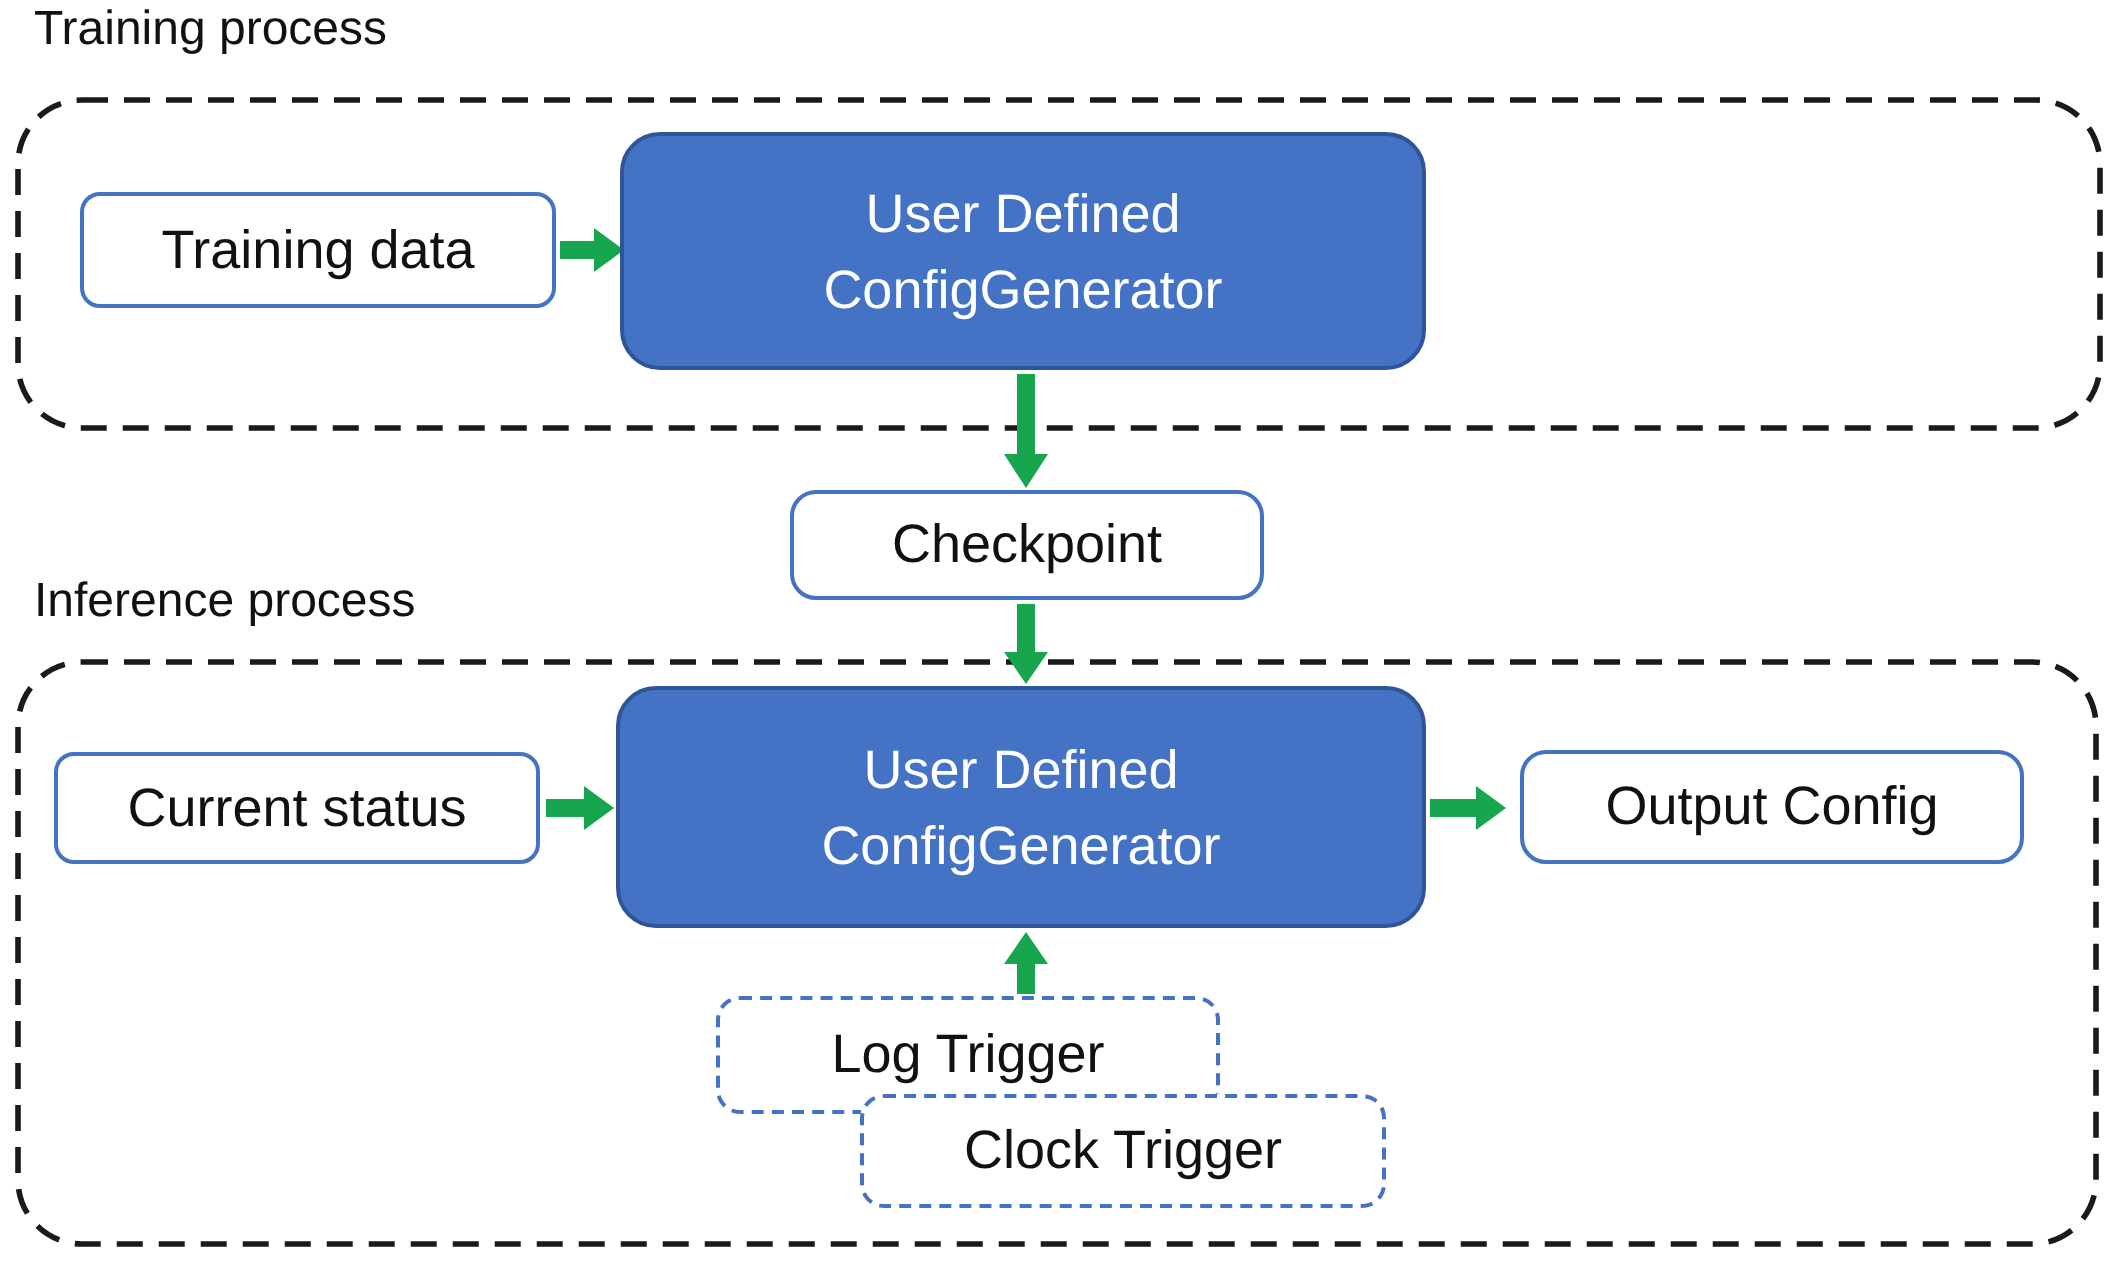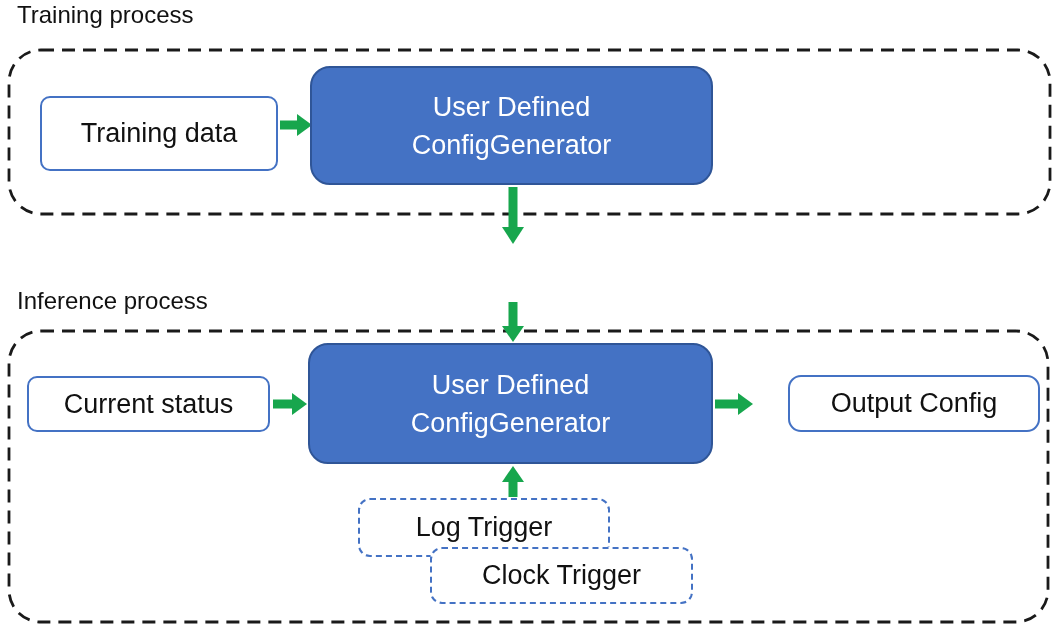--- a/index.html
+++ b/index.html
@@ -65,26 +65,26 @@
     color: var(--text-light, #ffffff);
     font-size: 27px;
     line-height: 38px;
     flex-direction: column;
   }
   .trigger-node {
     border: 2.5px dashed var(--white-box-border, #4472C4);
     border-radius: 12px;
   }
   
-  #training-data-box   { left: 40px;  top: 96px;  width: 238px; height: 75px; }
+  #training-data-box   { left: 40px;  top: 96px;  width: 238px; height: 58px; }
   #training-gen-box    { left: 310px; top: 66px;  width: 403px; height: 119px; }
   #checkpoint-box      { left: 395px; top: 245px; width: 237px; height: 55px; border-radius: 13px; }
   #current-status-box  { left: 27px;  top: 376px; width: 243px; height: 56px; justify-content: center; }
   #inference-gen-box   { left: 308px; top: 343px; width: 405px; height: 121px; }
-  #output-config-box   { left: 788px; top: 375px; width: 252px; height: 57px; border-radius: 13px; }
+  #output-config-box   { left: 760px; top: 375px; width: 252px; height: 57px; border-radius: 13px; }
   #log-trigger-box     { left: 358px; top: 498px; width: 252px; height: 59px; z-index: 2; }
   #clock-trigger-box   { left: 430px; top: 547px; width: 263px; height: 57px; z-index: 3; }
   #training-label      { left: 17px;  top: 1px; }
   #inference-label     { left: 17px;  top: 287px; }
 </style>
 </head>
 <body>
 
 <div id="canvas">
 
@@ -128,20 +128,23 @@
 
   <div id="training-data-box" class="node white-node">
     <span>Training data</span>
   </div>
 
   <div id="training-gen-box" class="node blue-node">
     <span>User Defined</span>
     <span>ConfigGenerator</span>
   </div>
 
+  <div id="checkpoint-box" class="node white-node">
+    <span>Checkpoint</span>
+  </div>
 
   <div id="inference-label" class="process-label">Inference process</div>
 
   <div id="current-status-box" class="node white-node">
     <span>Current status</span>
   </div>
 
   <div id="inference-gen-box" class="node blue-node">
     <span>User Defined</span>
     <span>ConfigGenerator</span>

